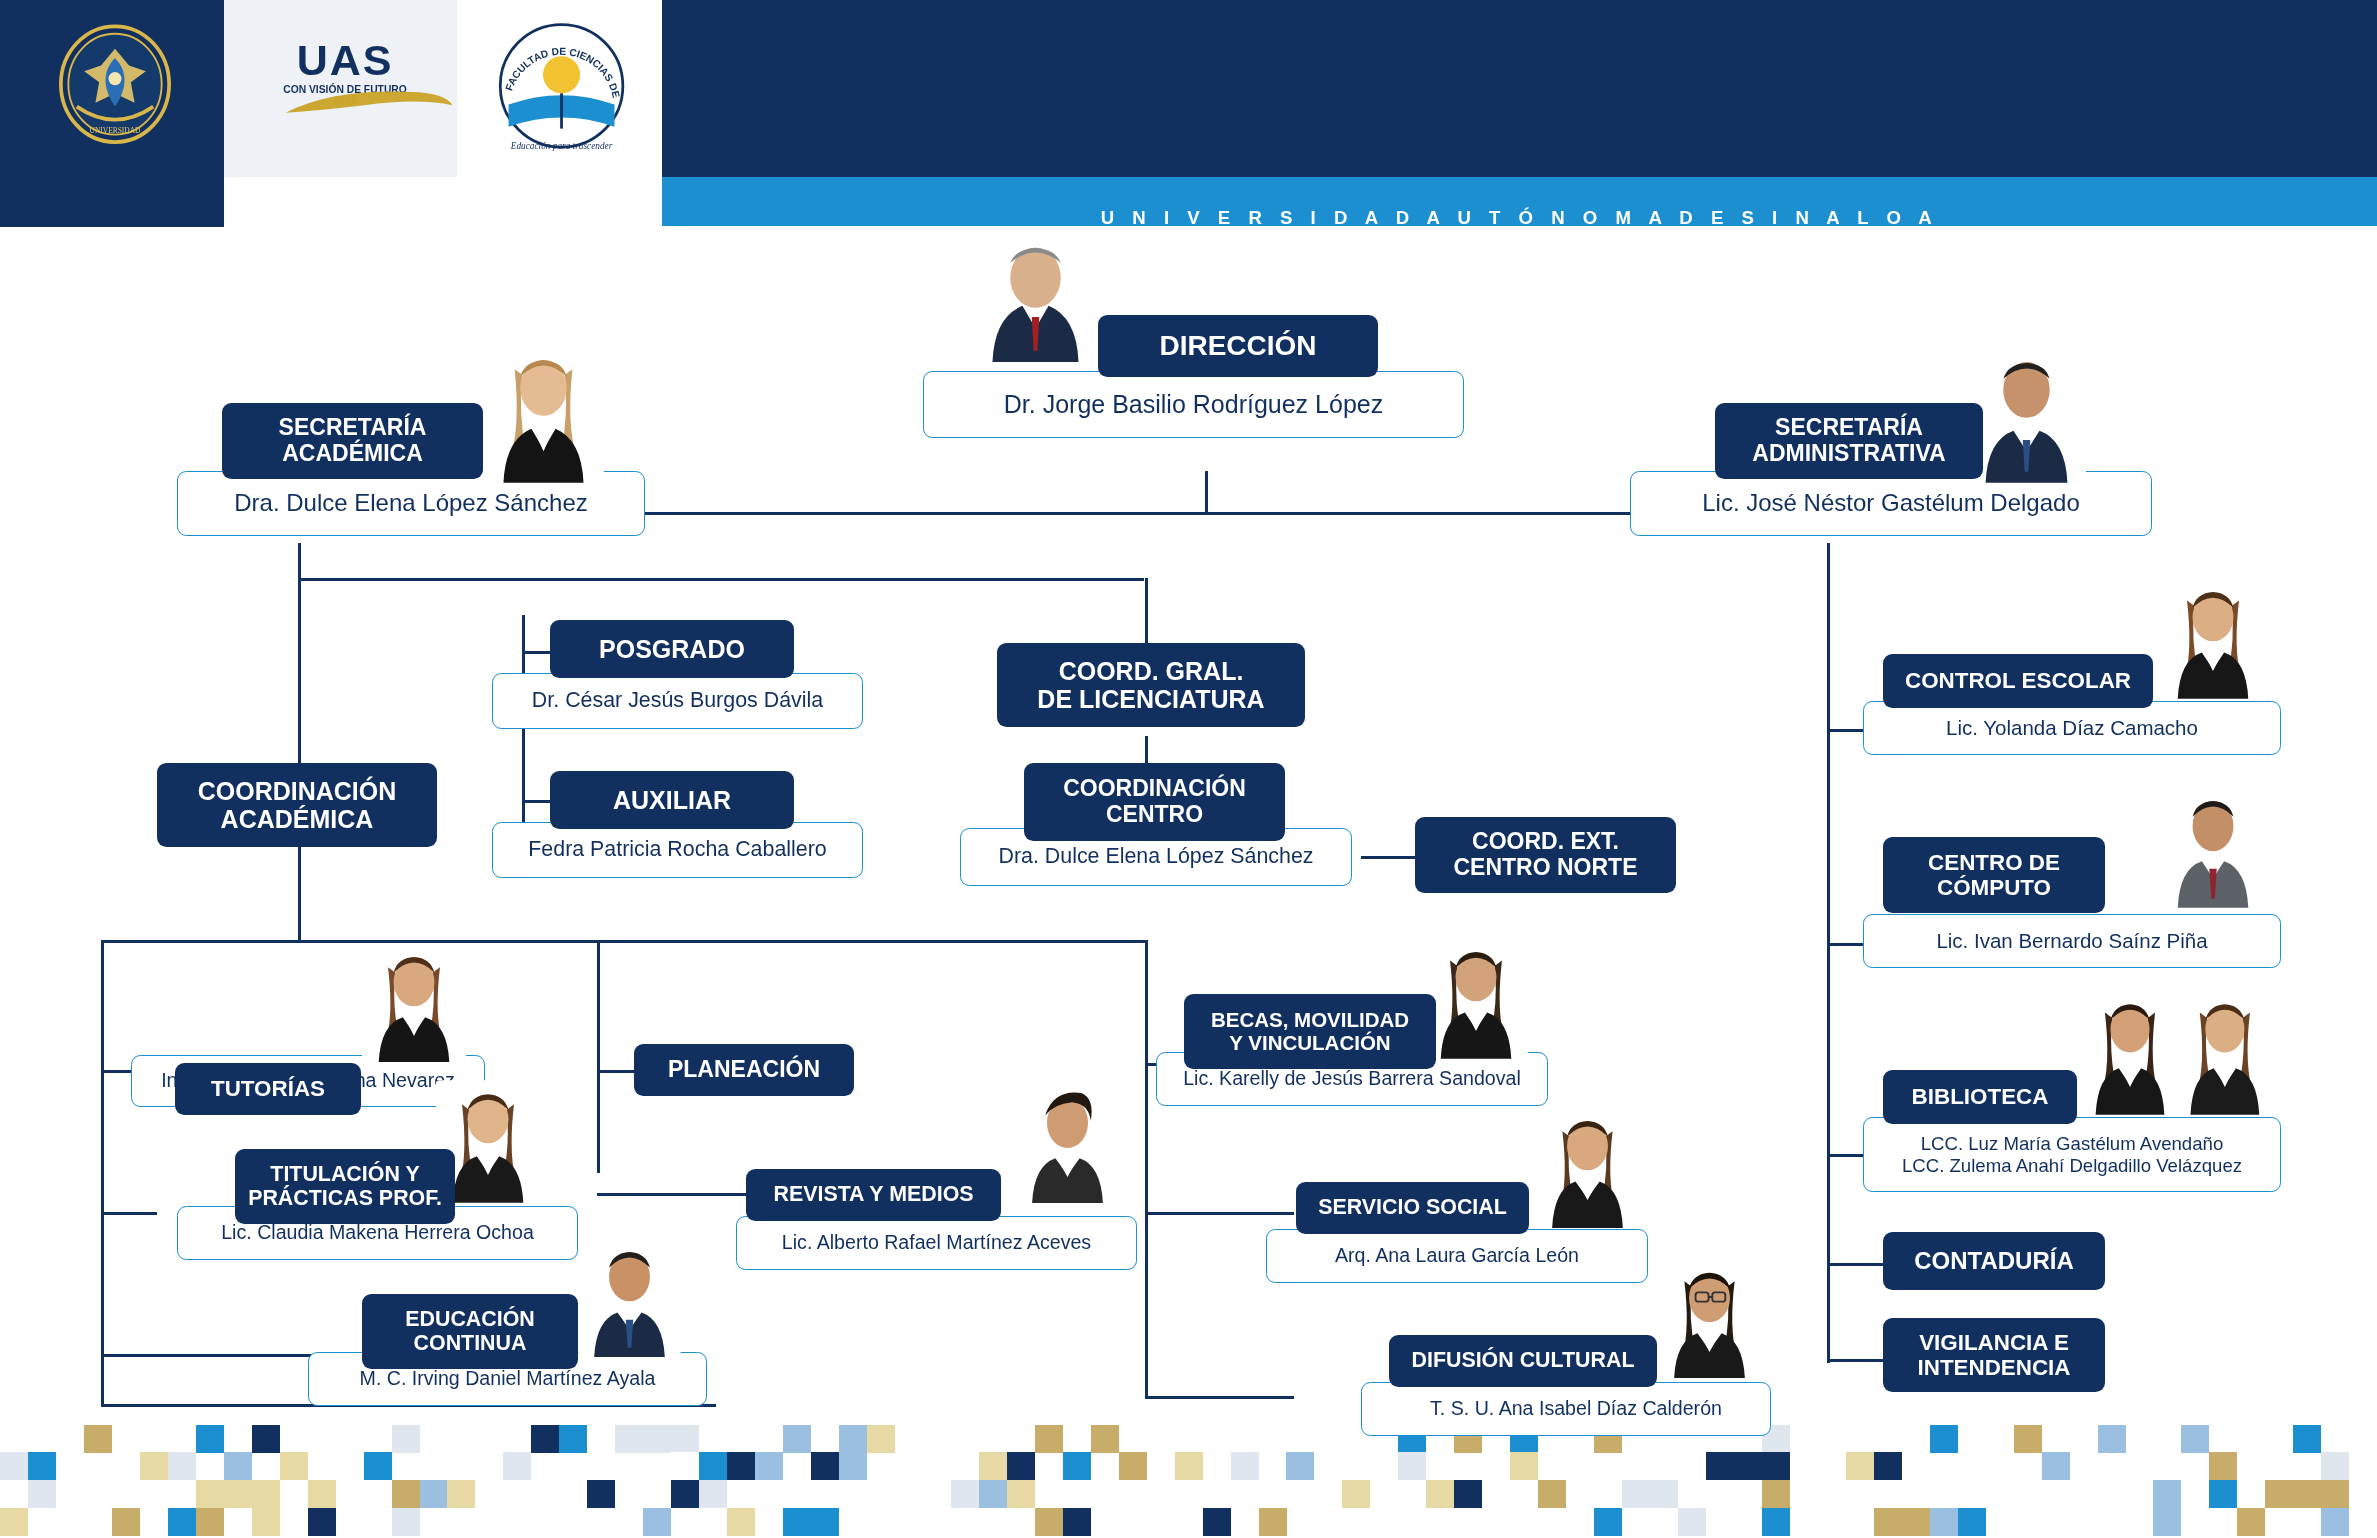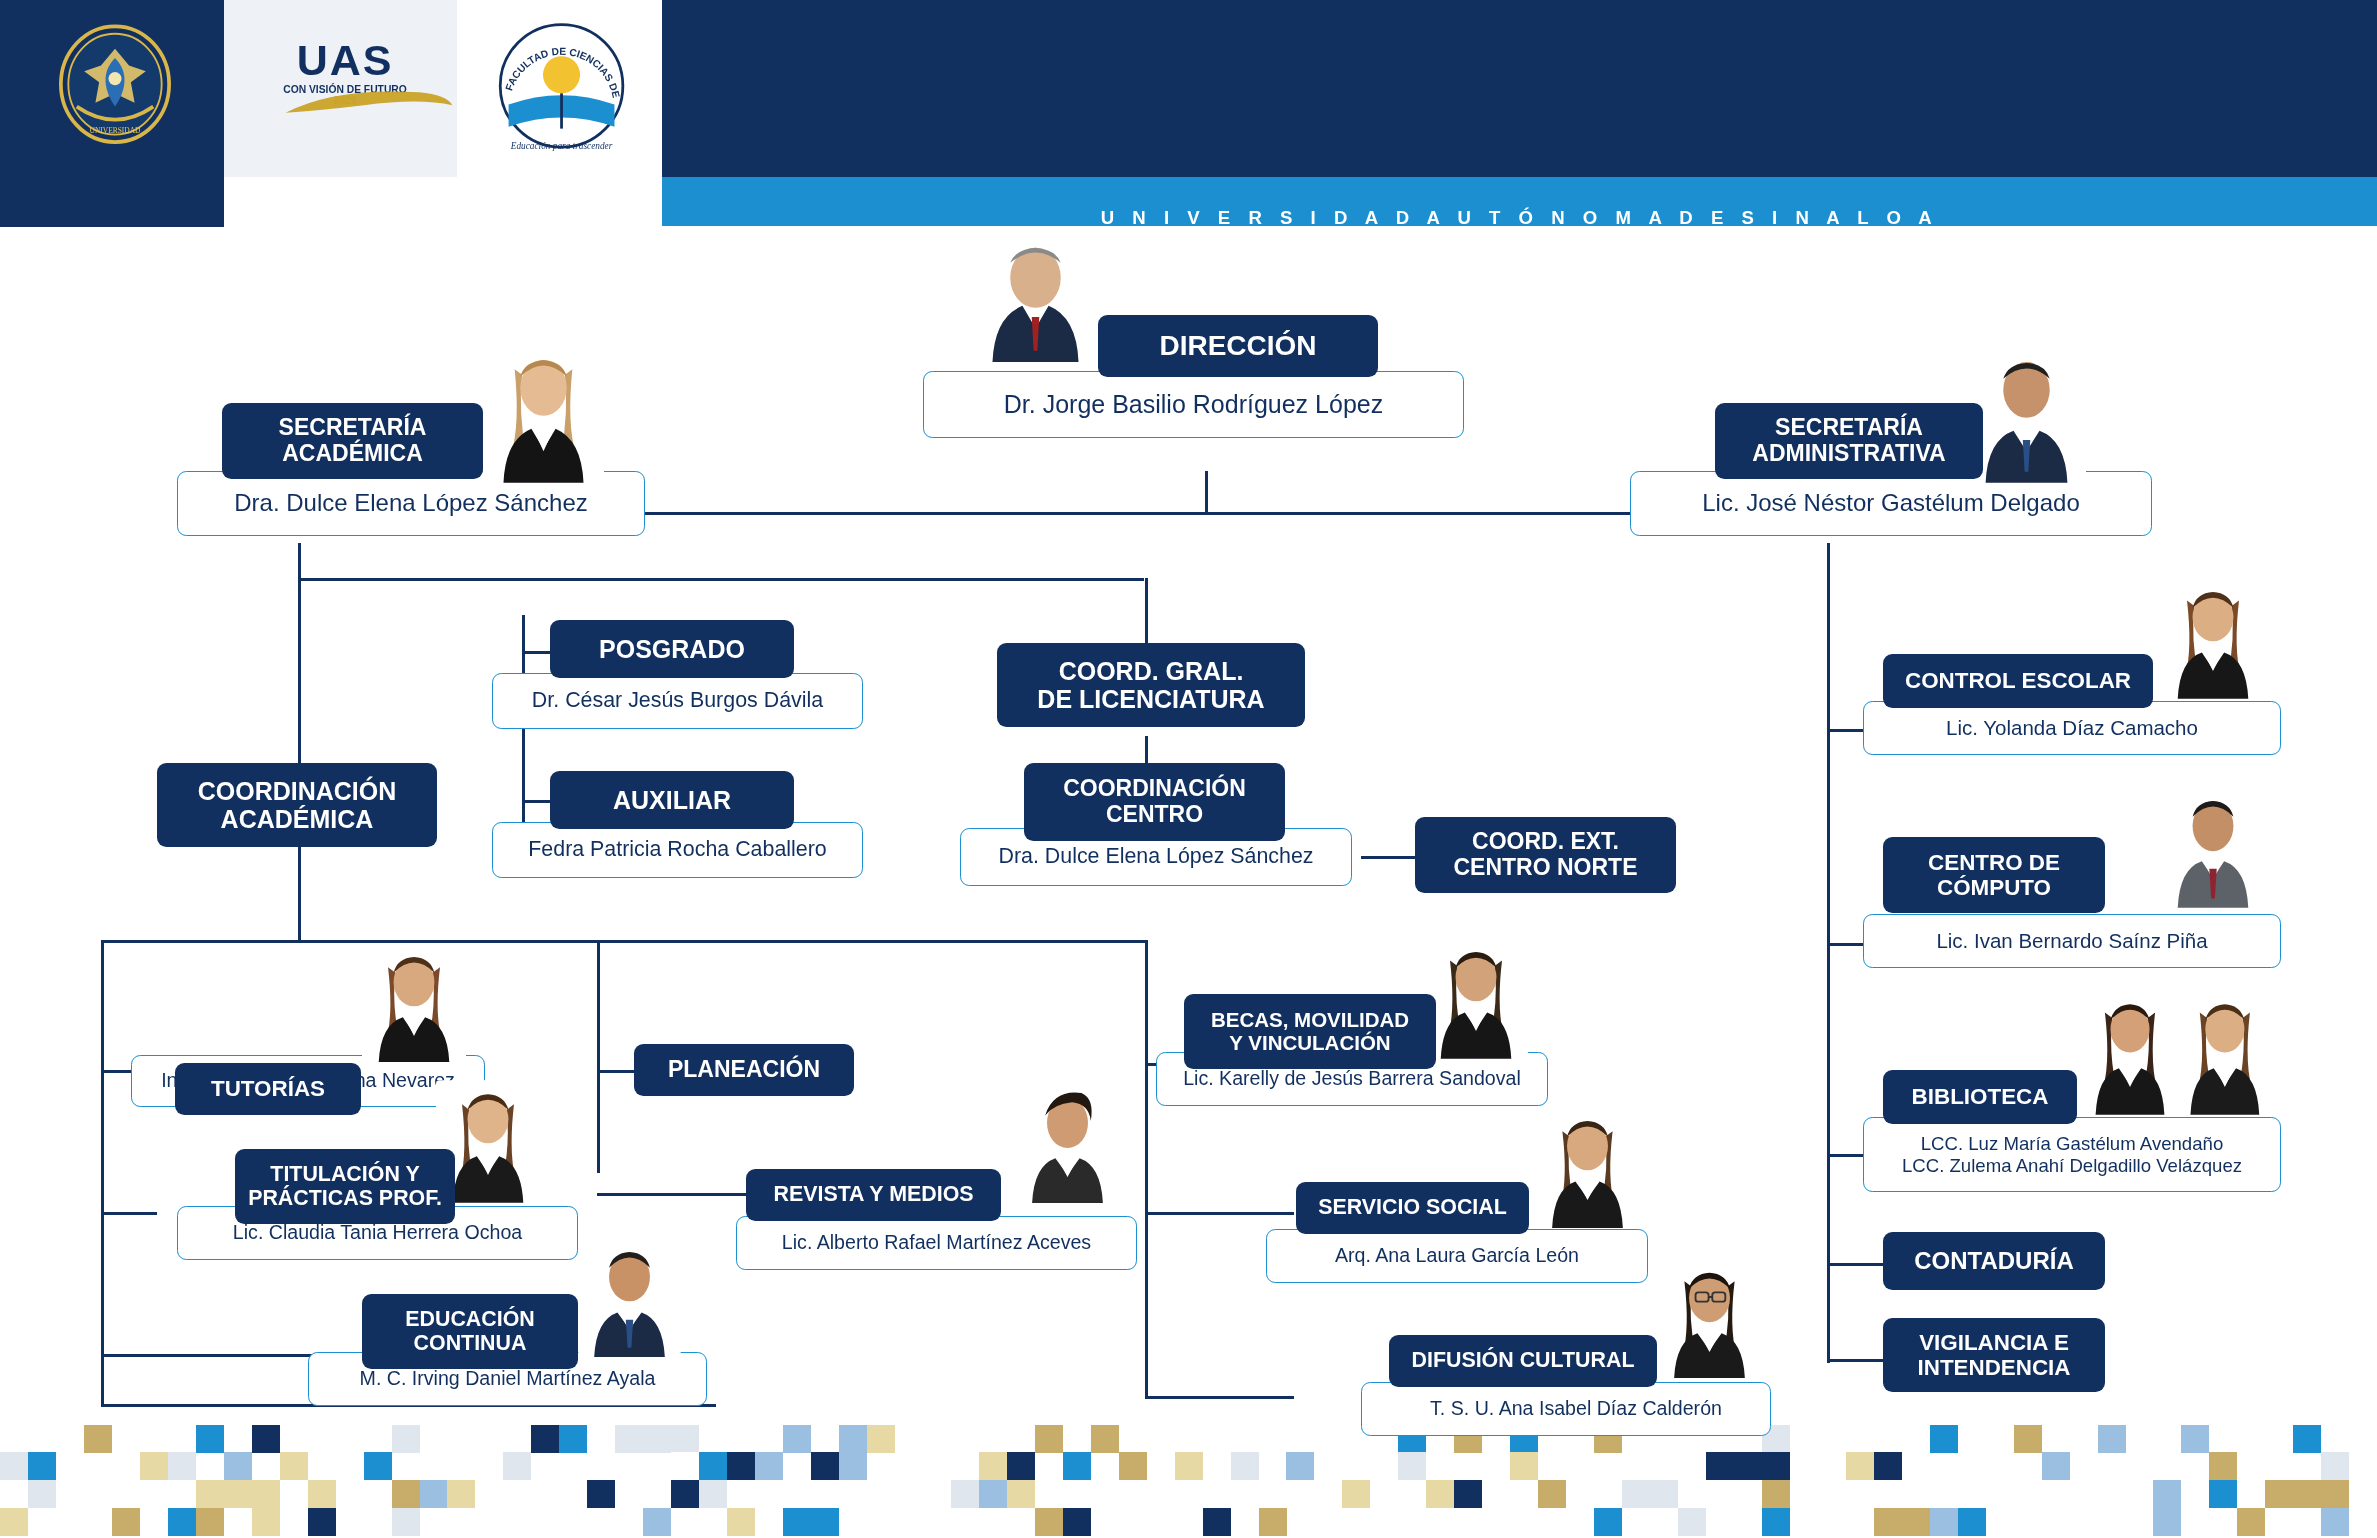--- a/index.html
+++ b/index.html
@@ -279,21 +279,21 @@
     <path d="M34 32 Q56 10 78 32 Q74 16 56 15 Q38 16 34 32 Z" fill="#4a2c14"></path>
     <path d="M18 132 Q20 90 44 82 L56 100 L68 82 Q92 90 94 132 Z" fill="#1a1a1a"></path>
     <path d="M46 82 L56 102 L66 82 L56 90 Z" fill="#ffffff"></path>
   </svg>
 </div>
 <div class="cap" style="left:235px; top:1149px; width:220px; height:75px; font-size:21.4px; flex-direction:column;">
   <span>TITULACIÓN Y</span>
   <span>PRÁCTICAS PROF.</span>
 </div>
 <div class="nameplate" style="left:177px; top:1206px; width:401px; height:54px; font-size:19.6px;">
-  <span>Lic. Claudia Tania Herrera Ochoa</span>
+  <span>Lic. Claudia Makena Herrera Ochoa</span>
 </div>
 
 <div class="photo" style="left:578px; top:1238px; width:103px; height:119px;">
   <svg width="103" height="119" viewBox="0 0 110 128">
     <rect width="110" height="128" fill="#ffffff"></rect>
     <ellipse cx="55" cy="42" rx="22" ry="26" fill="#c89166"></ellipse>
     <path d="M33 32 Q55 10 77 32 Q73 16 55 15 Q37 16 33 32 Z" fill="#221f1c"></path>
     <path d="M17 128 Q19 88 42 80 L55 98 L68 80 Q91 88 93 128 Z" fill="#1b2a45"></path>
     <path d="M44 80 L55 100 L66 80 L55 88 Z" fill="#ffffff"></path>
     <path d="M51 88 L59 88 L57 118 L53 118 Z" fill="#2a4f86"></path>

